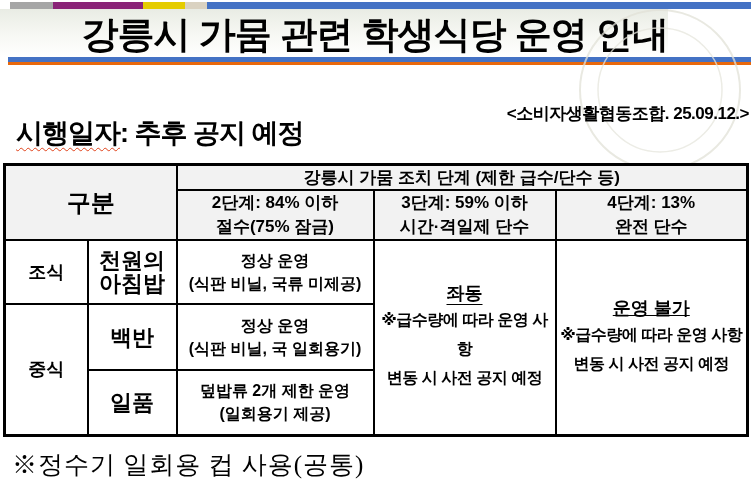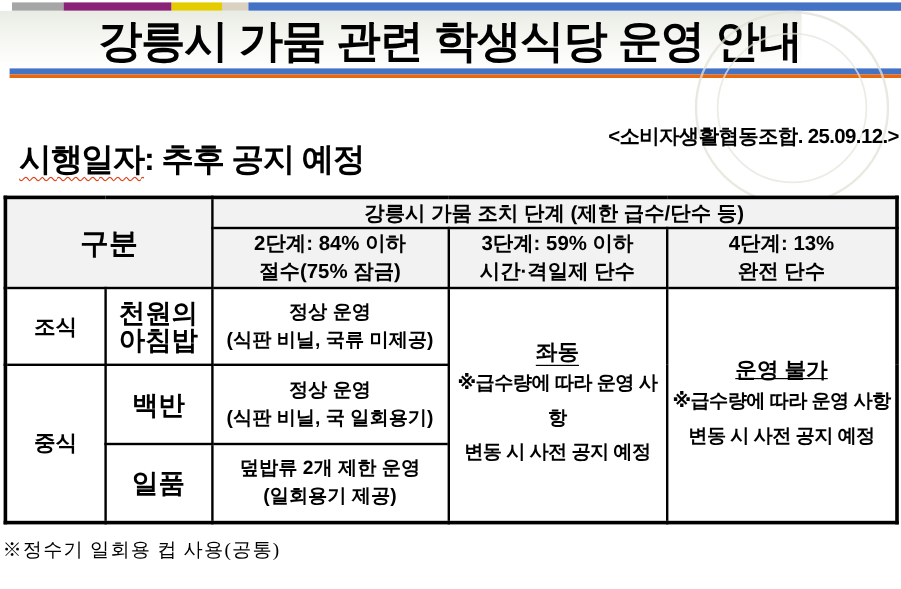--- a/index.html
+++ b/index.html
@@ -68,23 +68,23 @@
   .row-b3{height:65px;}
   .stage-line{line-height:24px;font-size:17px;}
   .cell-meal{font-size:18px;border-radius:15px;}
   .cell-menu{font-size:22px;line-height:23px;margin-top:48px;}
   .ml{white-space:pre-line;}
   .cell-op{font-size:16px;line-height:23px;margin-top:32px;}
   .headline{font-size:18px;line-height:23px;text-decoration:underline;}
   .note{font-size:16px;line-height:29px;letter-spacing:-0.5px;}
   
   .footnote{
-    position:absolute;top:448px;left:2px;
+    position:absolute;top:448px;left:12px;
     font-family:"Liberation Serif","DejaVu Serif",serif;
-    font-size:16px;letter-spacing:1px;white-space:nowrap;
+    font-size:25px;letter-spacing:1px;white-space:nowrap;
   }
 </style>
 </head>
 <body>
 
 <div class="top-strip">
   <div class="seg seg-pad"></div>
   <div class="seg seg-gray"></div>
   <div class="seg seg-magenta"></div>
   <div class="seg seg-yellow"></div>

